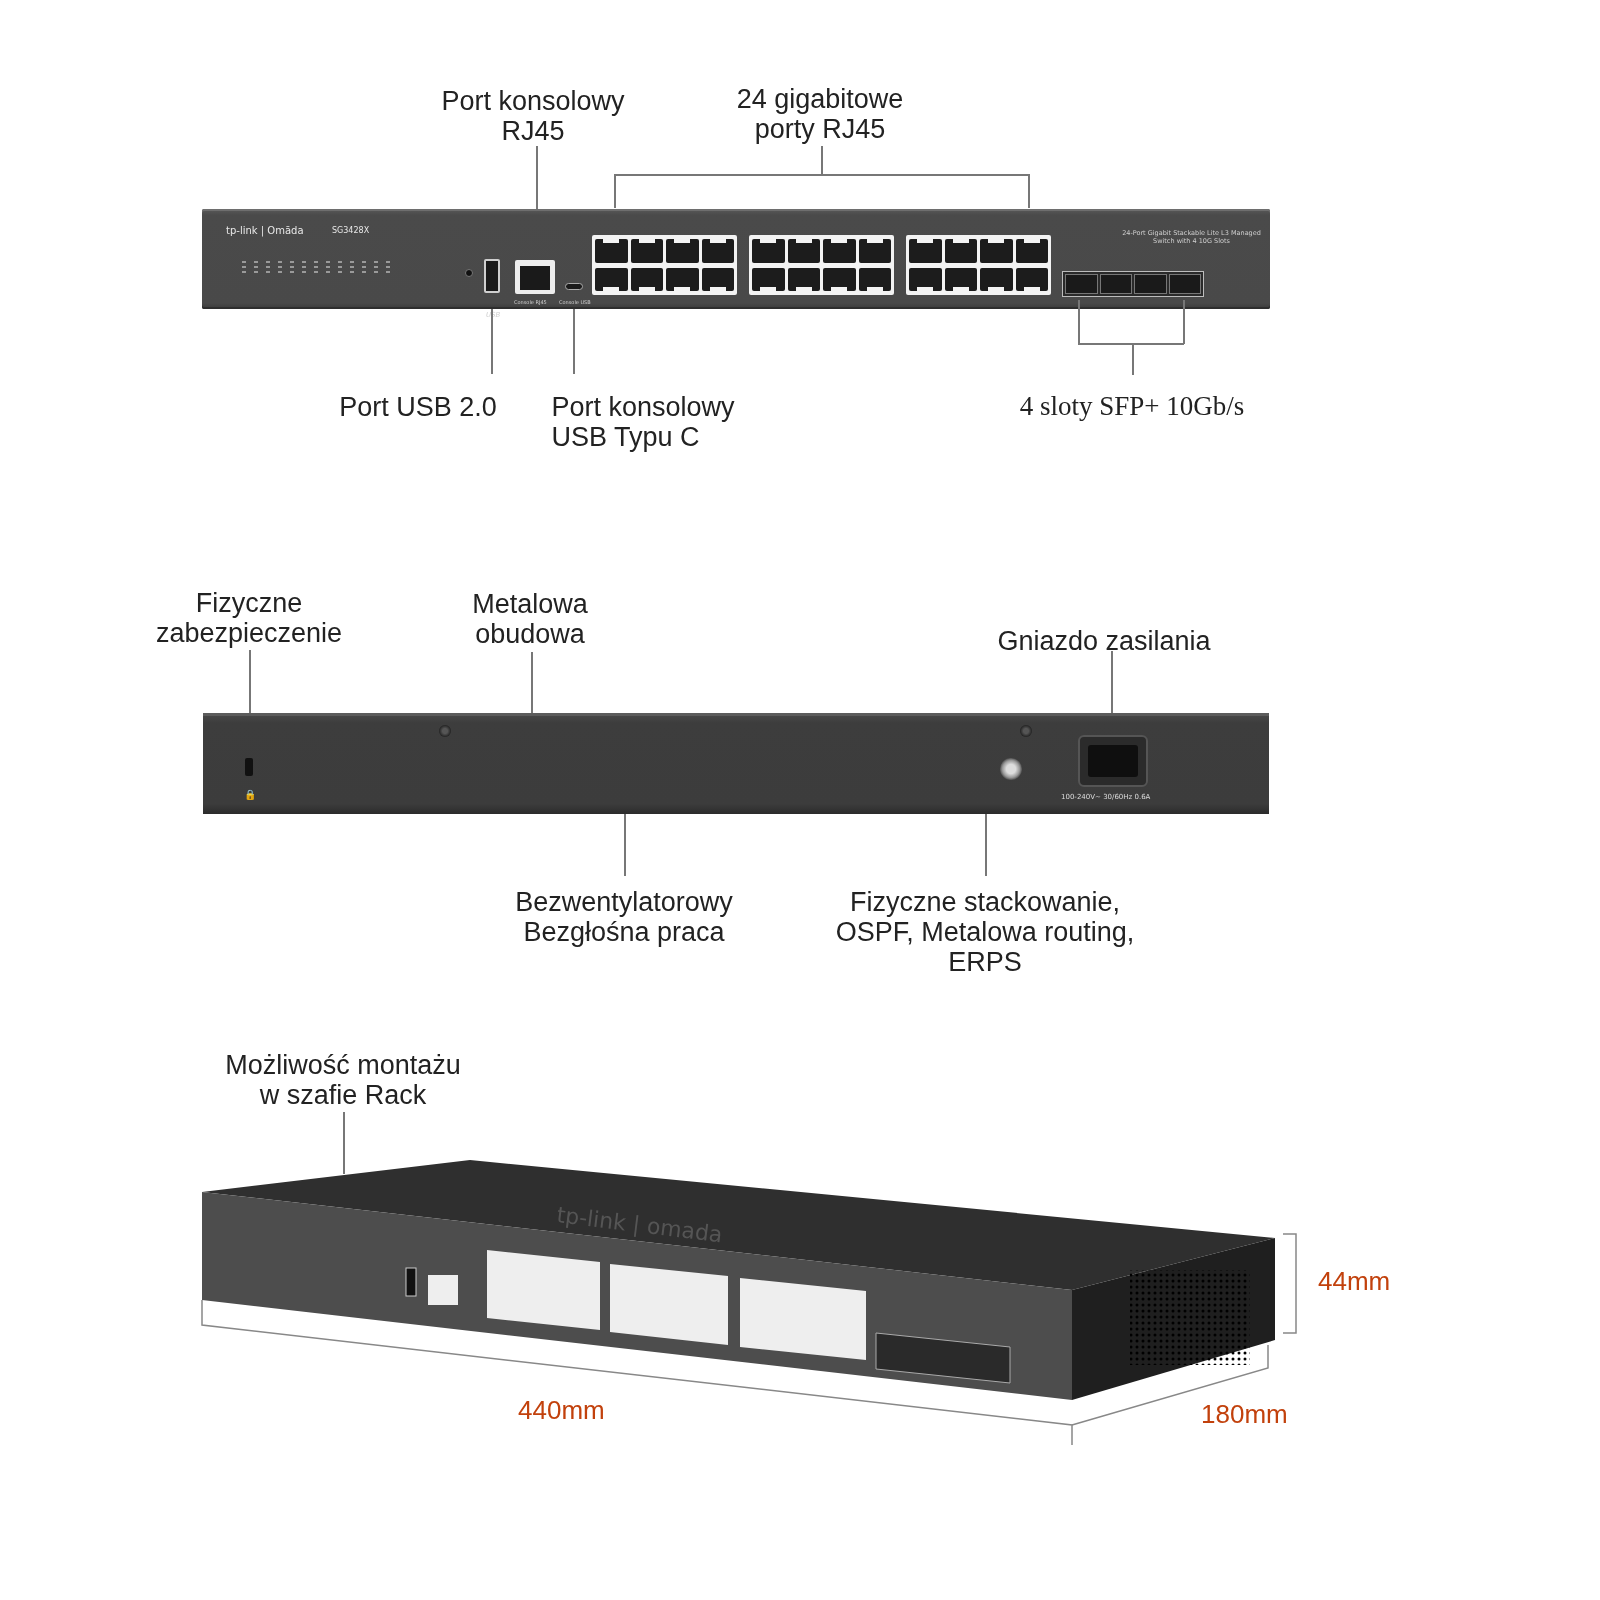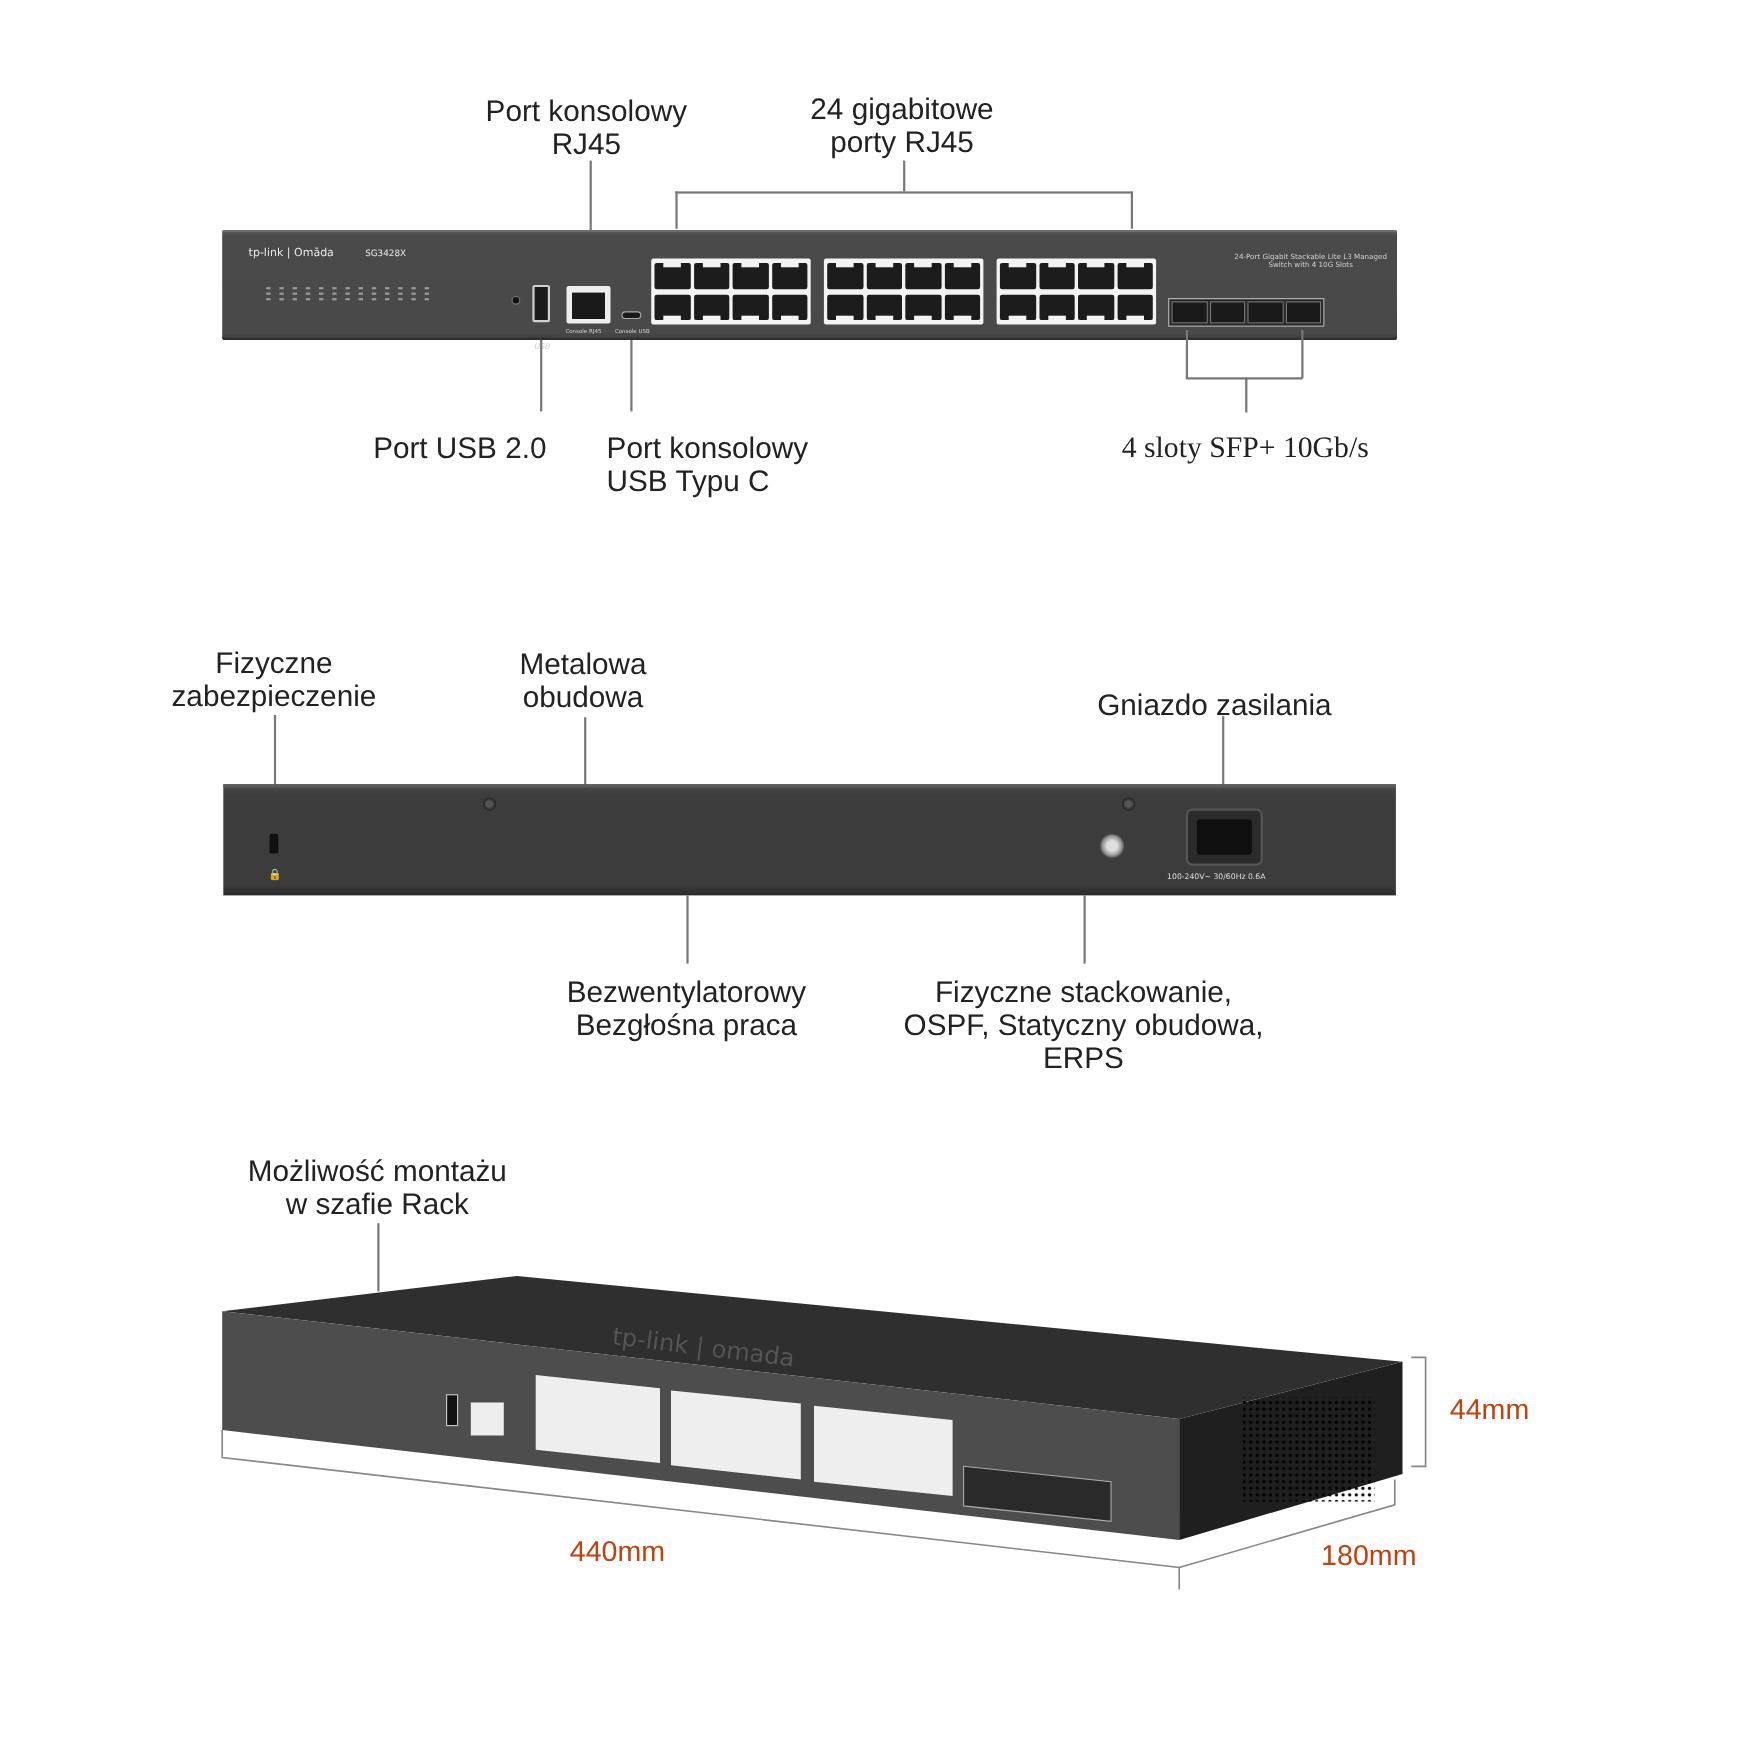--- a/index.html
+++ b/index.html
@@ -195,21 +195,21 @@
   </div>
 
   <div class="line v" style="left:624px;top:814px;height:62px;"></div>
   <div class="lbl" style="left:624px;top:887px;">
     <span>Bezwentylatorowy</span>
     <span>Bezgłośna praca</span>
   </div>
   <div class="line v" style="left:985px;top:814px;height:62px;"></div>
   <div class="lbl" style="left:985px;top:887px;text-align:center;">
     <span>Fizyczne stackowanie,</span>
-    <span>OSPF, Statyczny obudowa,</span>
+    <span>OSPF, Metalowa routing,</span>
     <span>ERPS</span>
   </div>
 </div>
 
 <div>
   <div class="lbl" style="left:343px;top:1050px;">
     <span>Możliwość montażu</span>
     <span>w szafie Rack</span>
   </div>
   <div class="line v" style="left:343px;top:1112px;height:62px;"></div>

